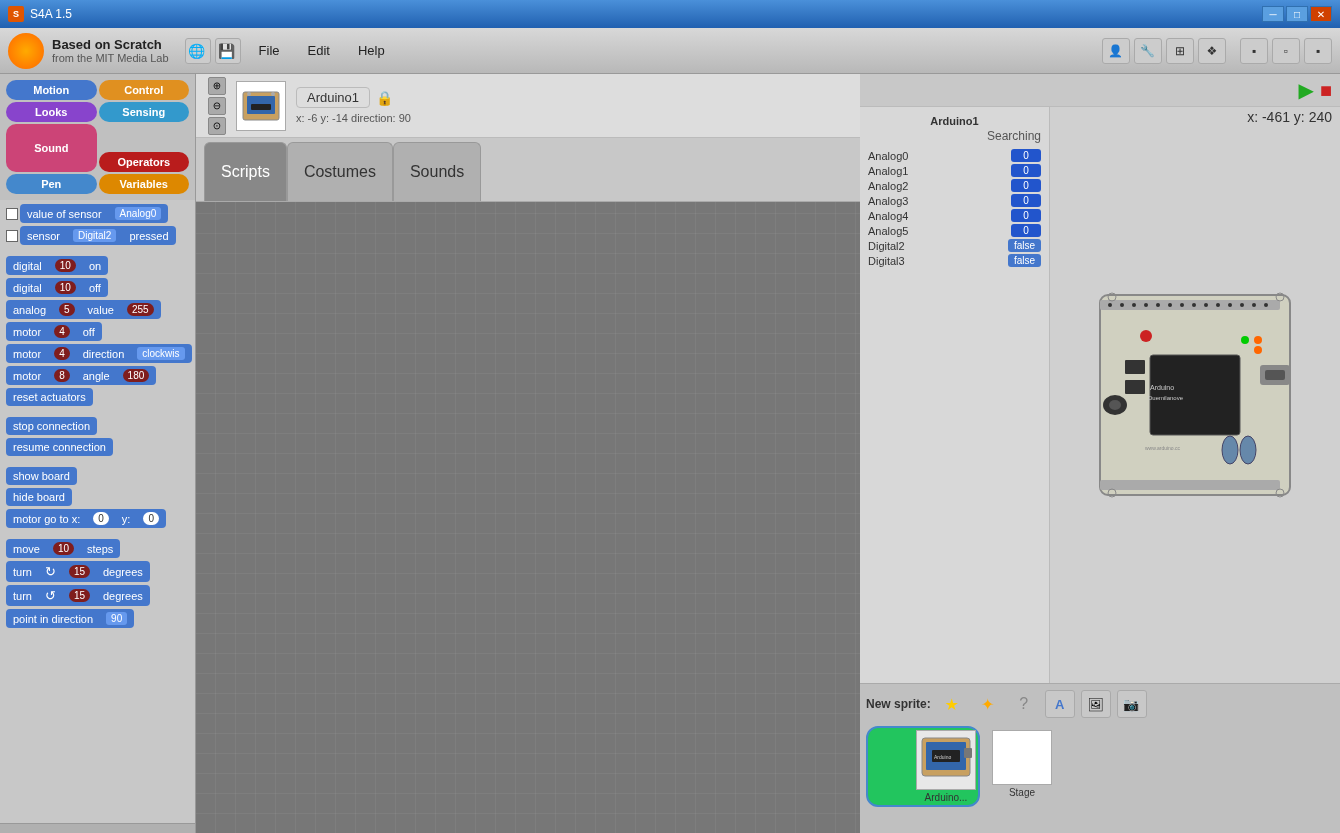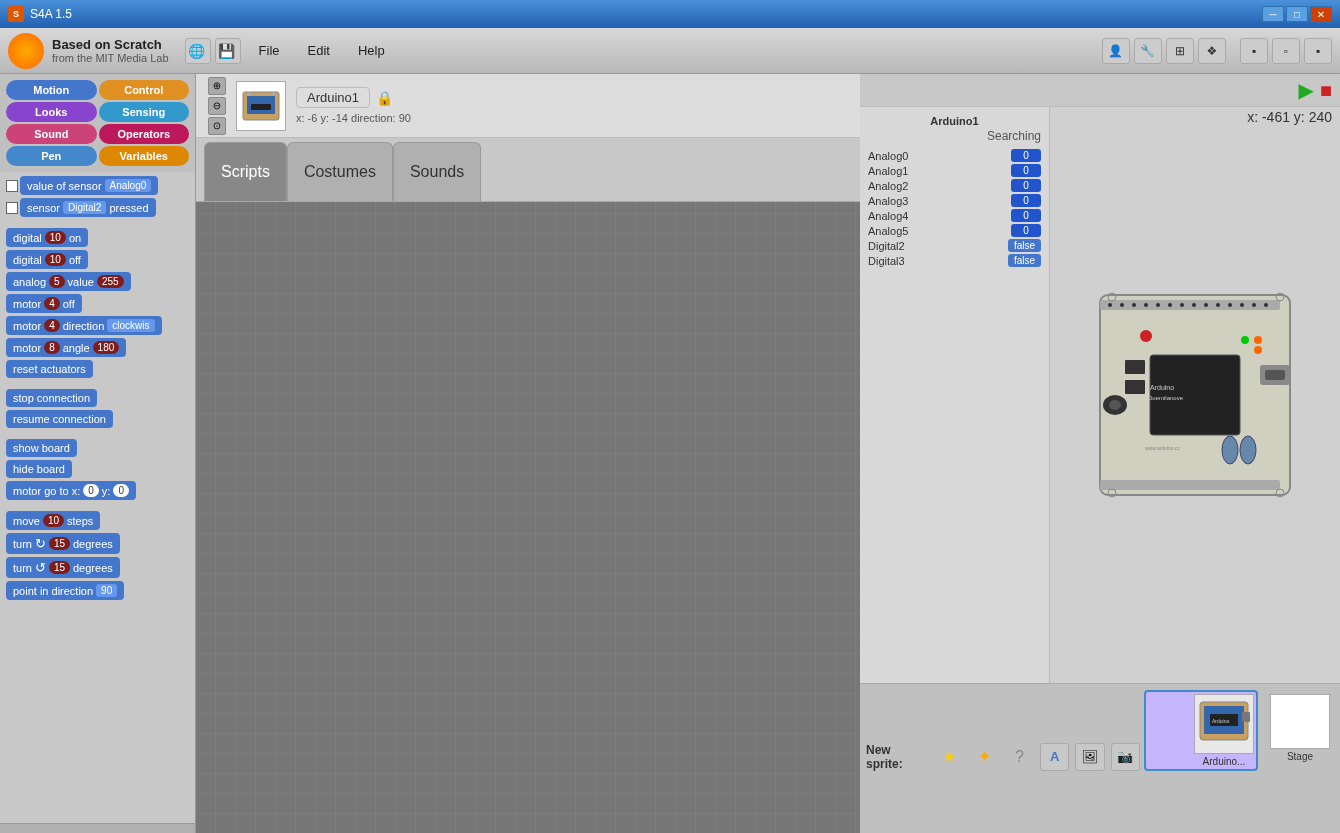--- a/index.html
+++ b/index.html
@@ -155,21 +155,21 @@
       font-size: 11px;
       font-weight: bold;
       color: white;
       text-align: center;
     }
     .cat-motion { background: #4477cc; }
     .cat-control { background: #e09020; }
     .cat-looks { background: #8844cc; }
     .cat-sensing { background: #3399cc; }
     .cat-sound { background: #cc4477; }
-    .cat-operators { background: #be185d; }
+    .cat-operators { background: #b91c1c; margin-top: 28px; }
     .cat-pen { background: #4488cc; }
     .cat-variables { background: #dd8800; }
 
     #blocks-panel {
       flex: 1;
       overflow-y: auto;
       padding: 4px 6px;
       background: #c8c8c8;
     }
     #blocks-panel::-webkit-scrollbar { width: 8px; }
@@ -189,21 +189,21 @@
       flex-shrink: 0;
     }
     .block {
       display: inline-flex;
       align-items: center;
       padding: 3px 7px;
       border-radius: 4px;
       font-size: 11px;
       color: white;
       background: #4477cc;
-      gap: 3px;
+      gap: 13px;
       white-space: nowrap;
     }
     .block-blue { background: #4477cc; }
 
     .block-val {
       background: #7f1d1d;
       border-radius: 10px;
       padding: 1px 5px;
       font-size: 10px;
       color: white;
@@ -425,21 +425,21 @@
       font-size: 14px;
       color: #333;
     }
 
     #sprites-bar {
       height: 150px;
       background: #c0c0c0;
       border-top: 1px solid #aaa;
       padding: 6px;
       display: flex;
-      flex-direction: row;
+      flex-direction: column;
       gap: 4px;
     }
     #new-sprite-row {
       display: flex;
       align-items: center;
       gap: 6px;
       margin-bottom: 4px;
     }
     #new-sprite-label {
       font-size: 12px;
@@ -461,22 +461,22 @@
       display: flex;
       flex-direction: column;
       align-items: center;
       gap: 2px;
       cursor: pointer;
       padding: 2px;
       border: 2px solid transparent;
     }
     .sprite-item.selected {
       border: 2px solid #4488cc;
-      background: #c4b5fd;
-      border-radius: 4px;
+      background: #22c55e;
+      border-radius: 12px;
       padding-left: 48px;
     }
     .sprite-thumb {
       width: 60px; height: 60px;
       background: #e8e8e8;
       border: 1px solid #aaa;
       display: flex; align-items: center; justify-content: center;
       overflow: hidden;
     }
     .sprite-name {

